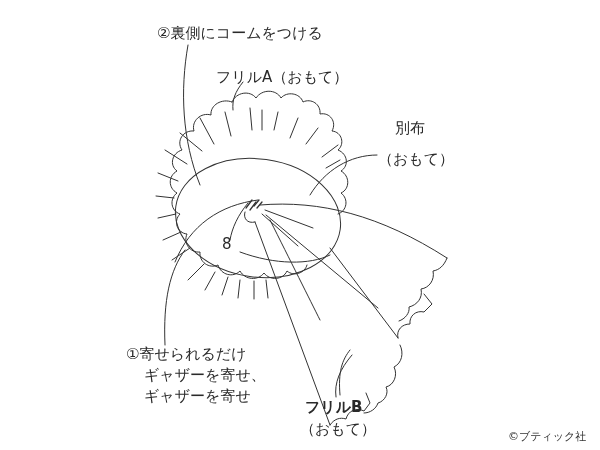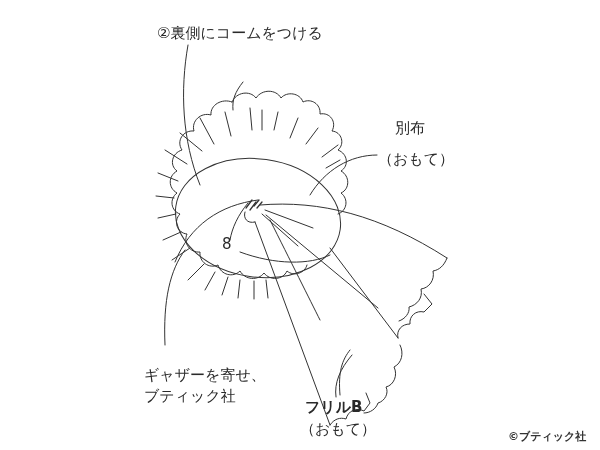--- a/index.html
+++ b/index.html
@@ -1,19 +1,19 @@
 <!DOCTYPE html>
 <html><head>
 <meta charset="utf-8">
 <style>
   html, body { margin: 0; padding: 0; background: #ffffff; }
   .canvas { position: relative; width: 600px; height: 450px; background: #ffffff; overflow: hidden; }
   svg.art { position: absolute; left: 0; top: 0; width: 600px; height: 450px; }
   .lbl { position: absolute; font-family: "DejaVu Sans", sans-serif; color: #2a2a2a; font-size: 15px; line-height: 19px; white-space: nowrap; }
-  .small { font-size: 11px; color: #333; font-weight: bold; }
+  .small { font-size: 11px; color: #333; }
   .num { font-size: 15px; }
 </style>
 </head>
 <body>
 
 <div class="canvas">
   <svg class="art" viewBox="0 0 600 450" fill="none" stroke="#333" stroke-width="1" stroke-linecap="round">
 
     <g>
       <path d="M232,102
@@ -101,21 +101,23 @@
     <g>
       <path d="M188,45 C180,90 182,140 200,185"></path>
       <path d="M243,82 C235,92 232,100 233,110"></path>
       <path d="M377,155 C350,155 325,170 310,195"></path>
       <path d="M165,345 C163,300 170,270 185,250"></path>
       <path d="M340,395 C338,372 342,360 350,350"></path>
     </g>
   </svg>
 
   <div class="lbl" style="left:157px;top:24px;">②裏側にコームをつける</div>
+  <div class="lbl" style="left:216px;top:68px;">フリルA（おもて）</div>
   <div class="lbl" style="left:395px;top:119px;">別布</div>
   <div class="lbl" style="left:378px;top:150px;">（おもて）</div>
   <div class="lbl num" style="left:222px;top:235px;">8</div>
+  <div class="lbl" style="left:126px;top:345px;">①寄せられるだけ</div>
   <div class="lbl" style="left:144px;top:366px;text-align:center;">ギャザーを寄せ、</div>
-  <div class="lbl" style="left:144px;top:387px;">ブティック社</div>
+  <div class="lbl" style="left:144px;top:387px;">ギャザーを寄せ</div>
   <div class="lbl" style="left:305px;top:398px;font-weight:bold;">フリルB</div>
   <div class="lbl" style="left:300px;top:420px;">（おもて）</div>
   <div class="lbl small" style="left:508px;top:427px;">©ブティック社</div>
 </div>
 
 </body></html>

